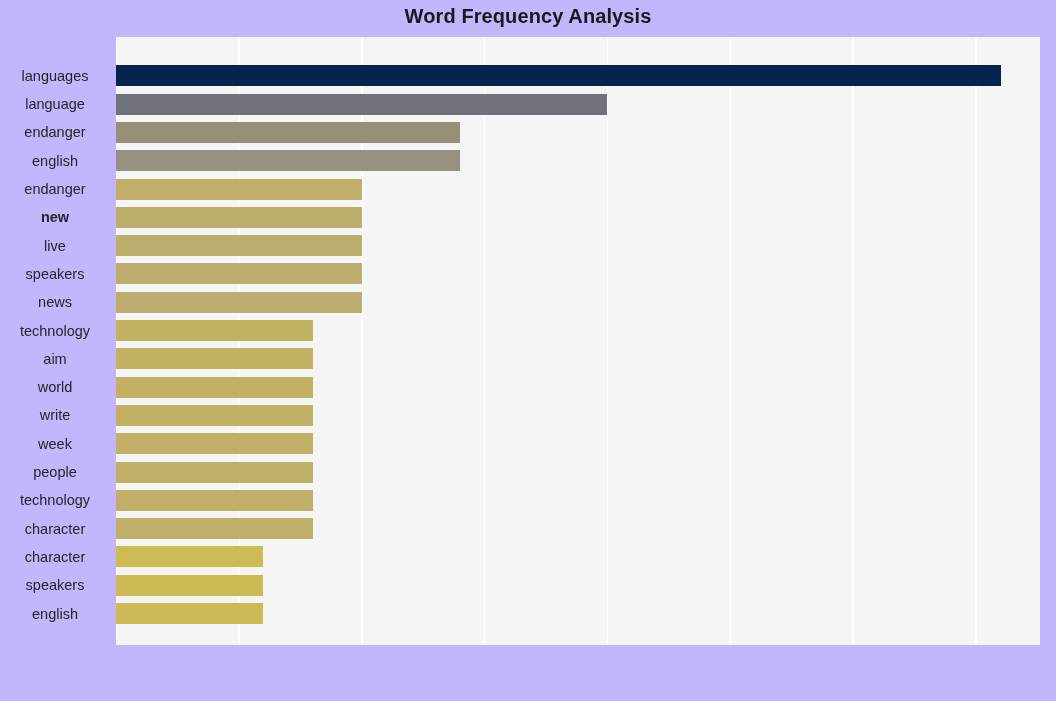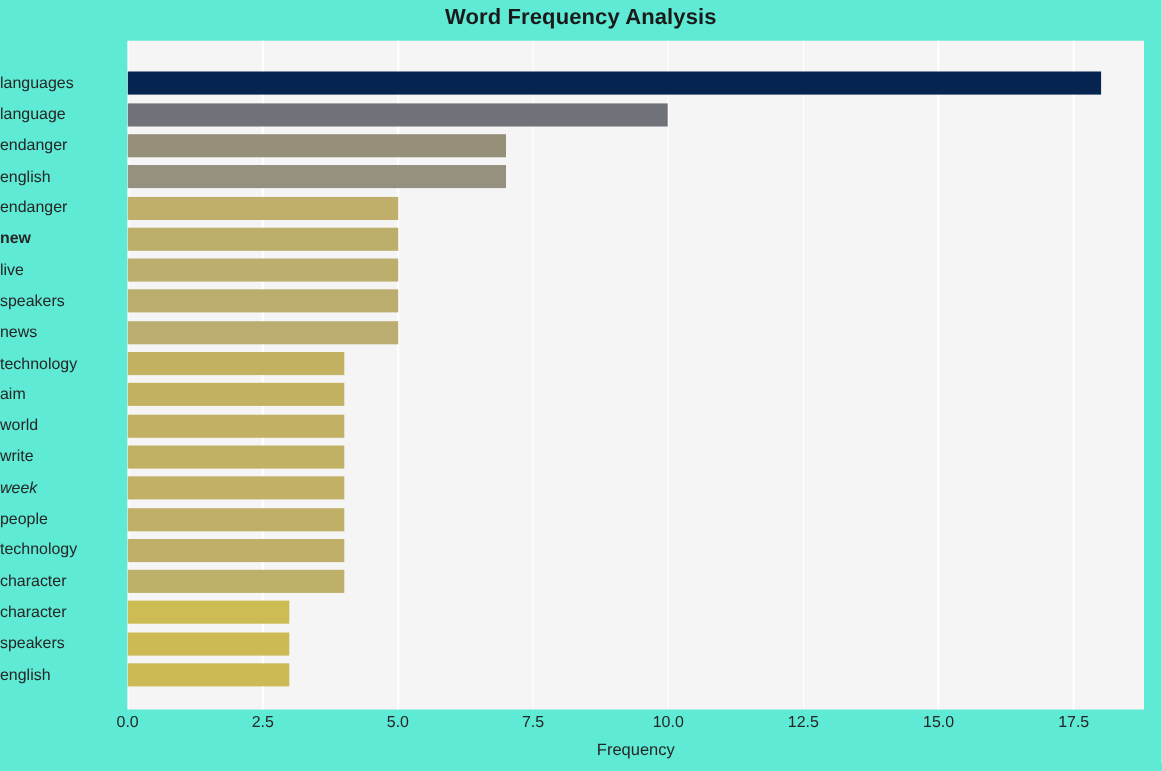--- a/index.html
+++ b/index.html
@@ -10,21 +10,21 @@
   body {
     width: 1056px;
     height: 701px;
     font-family: "Liberation Sans", sans-serif;
     overflow: hidden;
   }
   #figure {
     position: relative;
     width: 1056px;
     height: 701px;
-    background: #5eead4;
+    background: #c4b5fd;
   }
   #chart-title {
     position: absolute;
     left: 0;
     top: 5px;
     width: 1056px;
     text-align: center;
     font-size: 20px;
     font-weight: bold;
     color: #1a1a1a;
@@ -58,21 +58,21 @@
     position: absolute;
     left: 0;
     top: 37px;
     width: 110px;
     height: 608px;
   }
   .ytick-label {
     position: absolute;
     right: 0;
     width: 110px;
-    text-align: left;
+    text-align: center;
     font-size: 14.5px;
     color: #262626;
     line-height: 16px;
     white-space: nowrap;
   }
   
   #xtick-layer {
     position: absolute;
     left: 116px;
     top: 649px;
@@ -142,35 +142,24 @@
       <div class="ytick-label" style="top: 115.695px;">english</div>
       <div class="ytick-label" style="top: 144px;">endanger</div>
       <div class="ytick-label" style="top: 172.305px; font-weight: bold;">new</div>
       <div class="ytick-label" style="top: 200.611px;">live</div>
       <div class="ytick-label" style="top: 228.916px;">speakers</div>
       <div class="ytick-label" style="top: 257.222px;">news</div>
       <div class="ytick-label" style="top: 285.527px;">technology</div>
       <div class="ytick-label" style="top: 313.832px;">aim</div>
       <div class="ytick-label" style="top: 342.138px;">world</div>
       <div class="ytick-label" style="top: 370.443px;">write</div>
-      <div class="ytick-label" style="top: 398.749px; font-style: italic;">week</div>
+      <div class="ytick-label" style="top: 398.749px;">week</div>
       <div class="ytick-label" style="top: 427.054px;">people</div>
       <div class="ytick-label" style="top: 455.359px;">technology</div>
       <div class="ytick-label" style="top: 483.665px;">character</div>
       <div class="ytick-label" style="top: 511.97px;">character</div>
       <div class="ytick-label" style="top: 540.276px;">speakers</div>
       <div class="ytick-label" style="top: 568.581px;">english</div>
     </div>
 
-  <div id="xtick-layer">
-      <div class="xtick-label" style="left: 0px;">0.0</div>
-      <div class="xtick-label" style="left: 122.872px;">2.5</div>
-      <div class="xtick-label" style="left: 245.745px;">5.0</div>
-      <div class="xtick-label" style="left: 368.617px;">7.5</div>
-      <div class="xtick-label" style="left: 491.489px;">10.0</div>
-      <div class="xtick-label" style="left: 614.362px;">12.5</div>
-      <div class="xtick-label" style="left: 737.234px;">15.0</div>
-      <div class="xtick-label" style="left: 860.106px;">17.5</div>
-    </div>
 
-  <div id="xaxis-title">Frequency</div>
 
 </div>
 
 </body></html>

